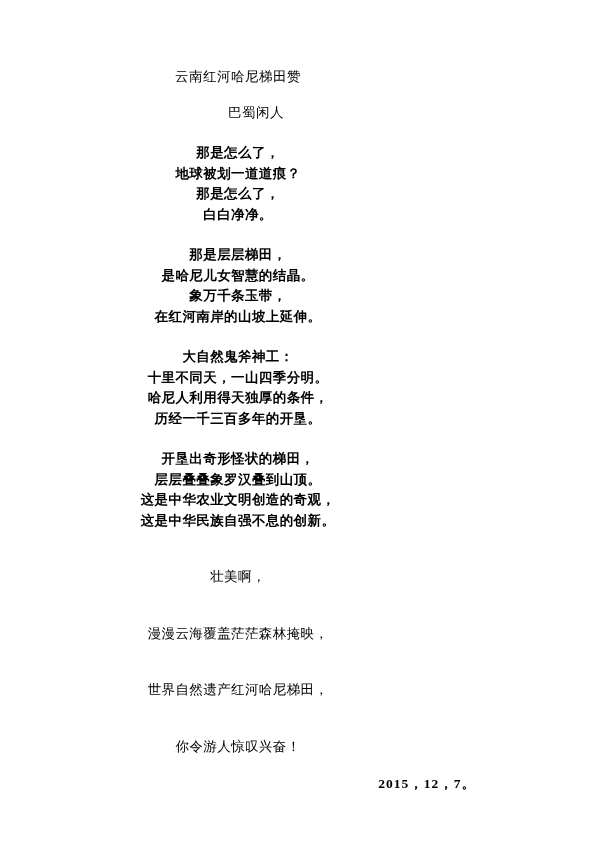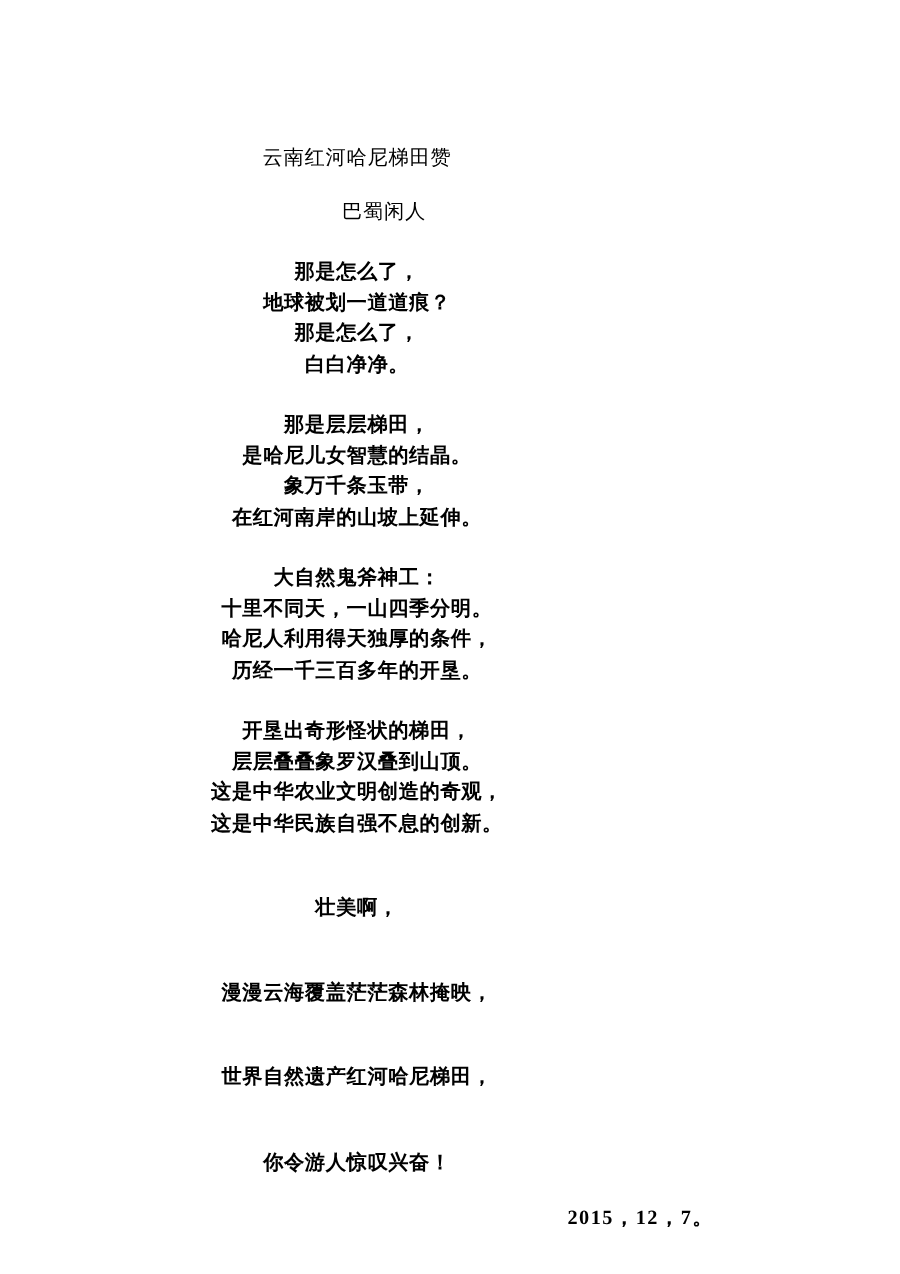--- a/index.html
+++ b/index.html
@@ -12,21 +12,21 @@
     background: #ffffff;
     font-family: "Liberation Serif", "DejaVu Serif", serif;
     color: #000000;
     overflow: hidden;
   }
   .page {
     position: relative;
     width: 476px;
     height: 849px;
     box-sizing: border-box;
-    padding-top: 98px;
+    padding-top: 70px;
   }
   .poem {
     width: 100%;
     text-align: center;
     line-height: 1.0;
   }
   .title {
     font-size: 13.5px;
     letter-spacing: 0.5px;
     margin-bottom: 22px;
@@ -41,21 +41,21 @@
     margin-bottom: 20px;
   }
   .line {
     font-size: 13.5px;
     line-height: 1.52;
     letter-spacing: 0.4px;
     white-space: pre;
     font-weight: bold;
   }
   .stanza.emphatic .line {
-    font-weight: bold;
+    font-weight: normal;
     margin-top: 36px;
   }
   .date {
     font-size: 13.5px;
     font-weight: bold;
     letter-spacing: 1px;
     margin-top: 6px;
     text-align: right;
   }
 </style>

